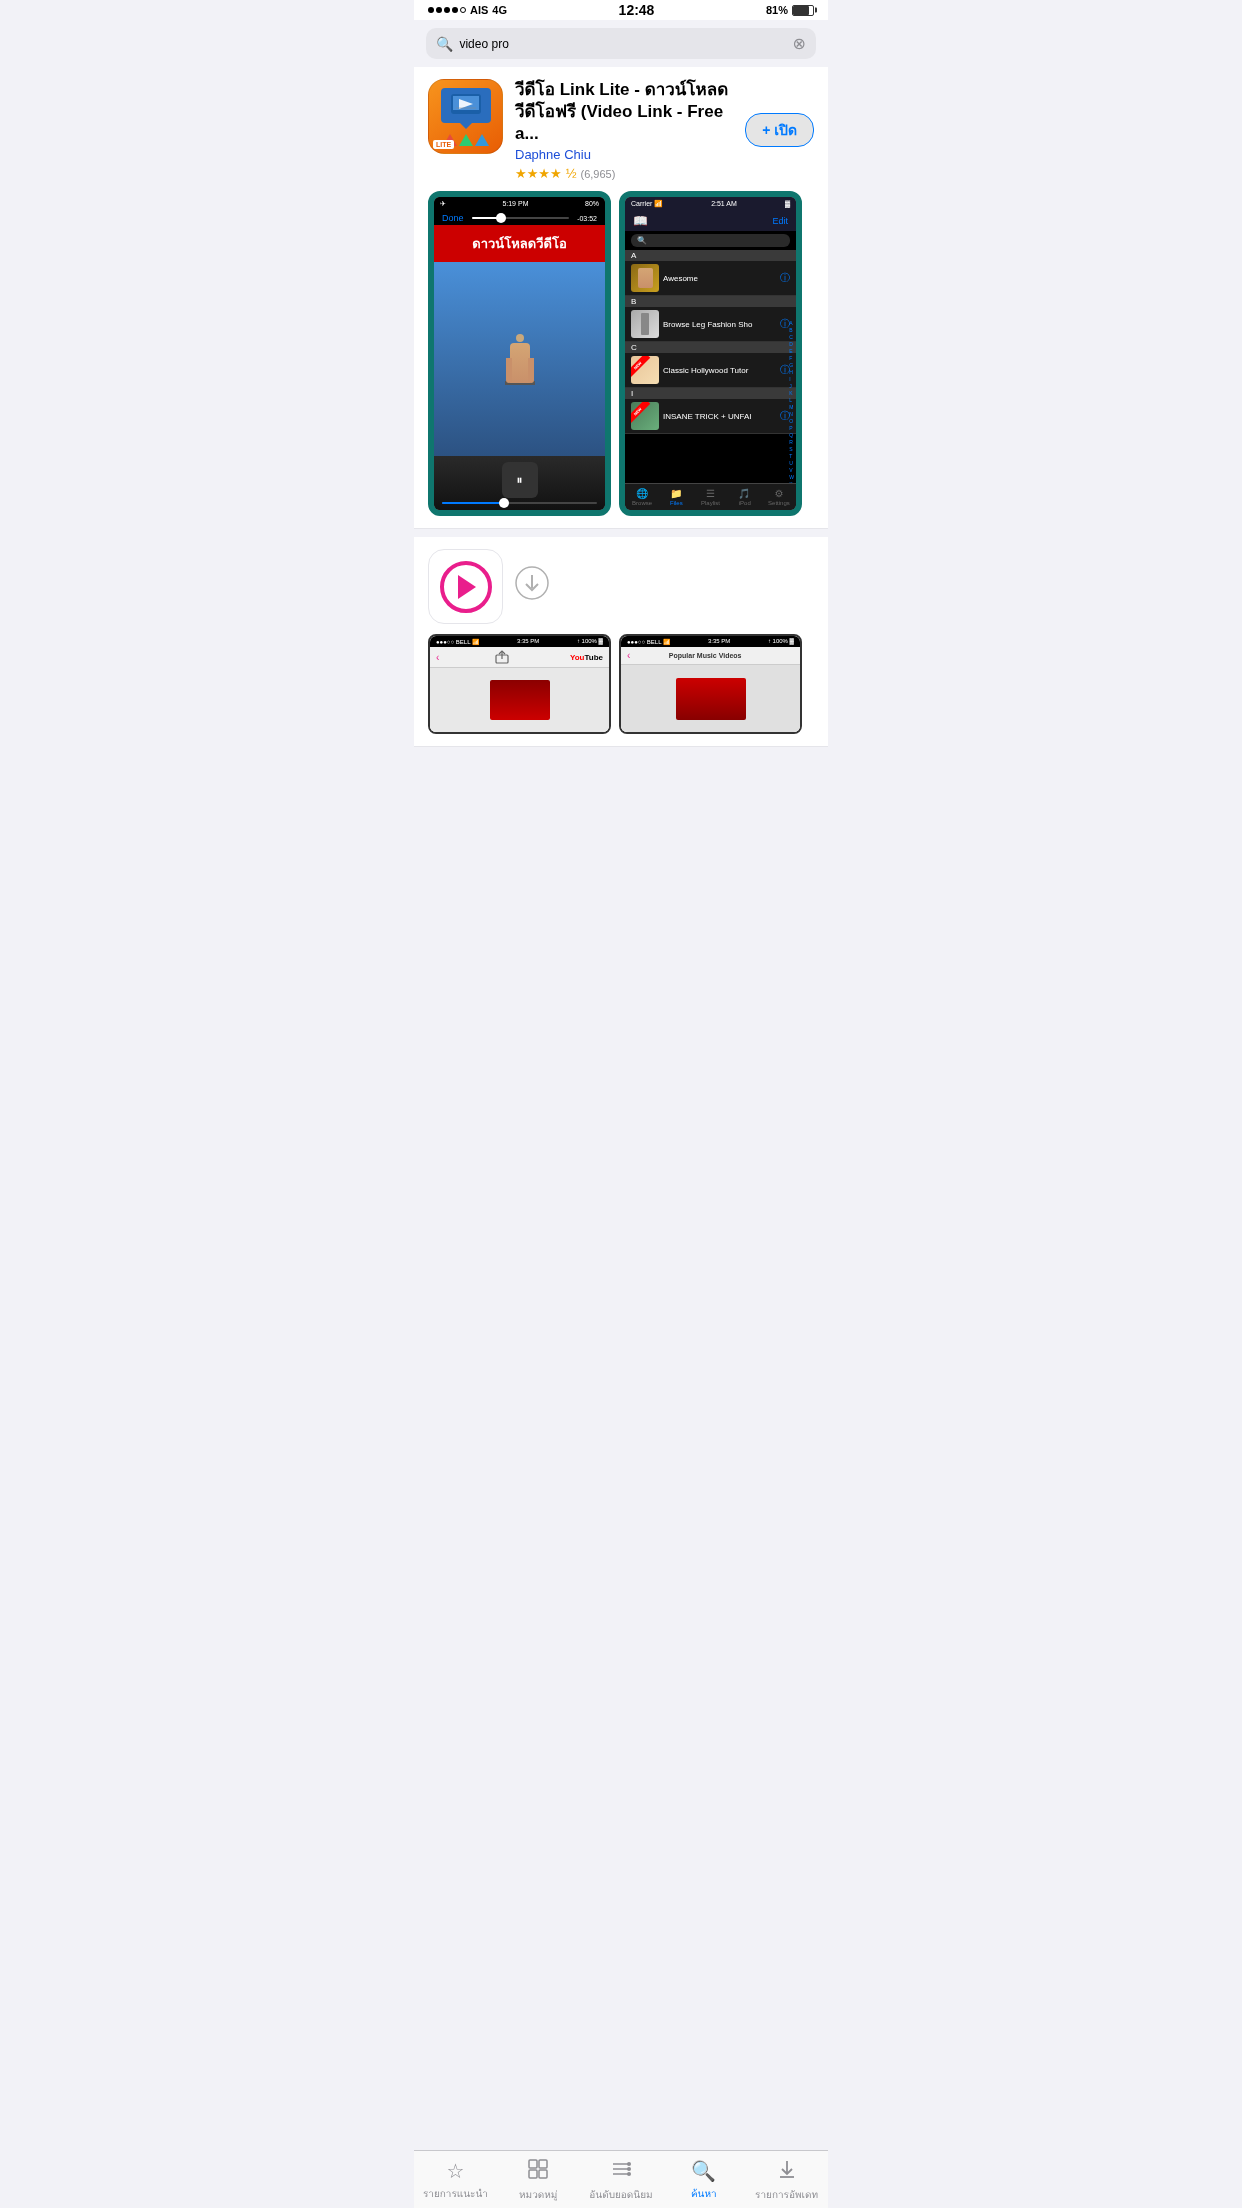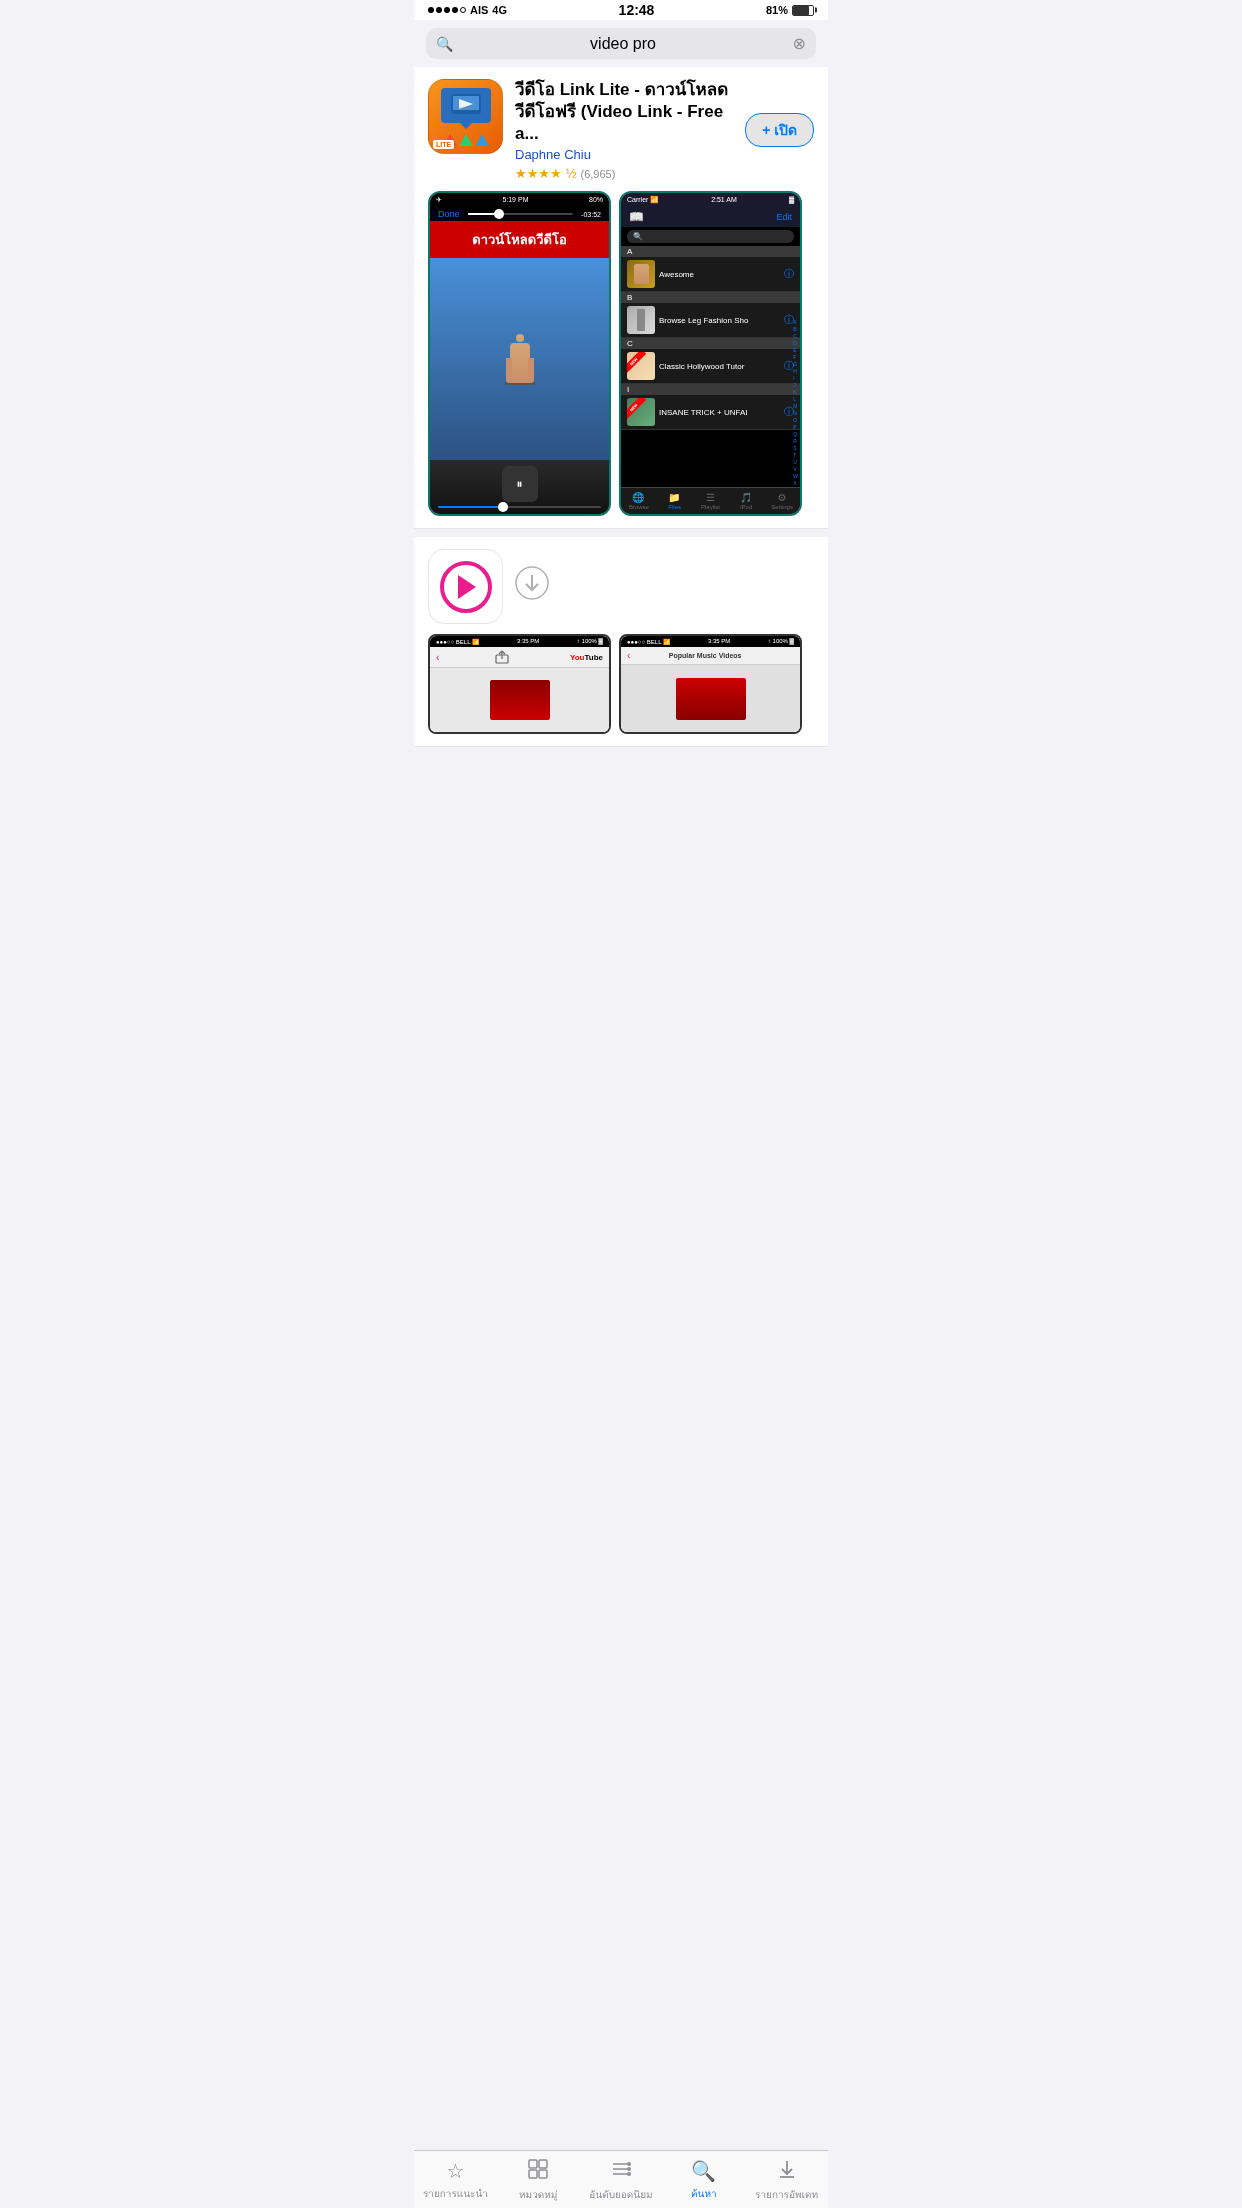--- a/index.html
+++ b/index.html
@@ -48,21 +48,21 @@
     }
     .search-bar {
       background: #e5e5ea;
       border-radius: 10px;
       display: flex;
       align-items: center;
       padding: 6px 10px;
       gap: 6px;
     }
     .search-icon-wrap { color: #8e8e93; font-size: 14px; }
-    .search-input-text { color: #000; font-size: 16px; flex: 1; text-align: center; }
+    .search-input-text { color: #000; font-size: 12px; flex: 1; }
     .search-clear { color: #8e8e93; font-size: 16px; }
 
     
     .app-list { background: white; }
 
     
     .app-item {
       background: white;
       padding: 12px 14px;
       border-bottom: 1px solid #e5e5ea;
@@ -137,21 +137,21 @@
       gap: 8px;
       overflow: hidden;
     }
 
     
     .phone-mock {
       width: 183px;
       height: 325px;
       background: #000;
       border-radius: 12px;
-      border: 2px solid #0f766e;
+      border: 6px solid #0f766e;
       overflow: hidden;
       flex-shrink: 0;
       position: relative;
     }
 
     
     .video-player-screen {
       background: #000;
       height: 100%;
       display: flex;

